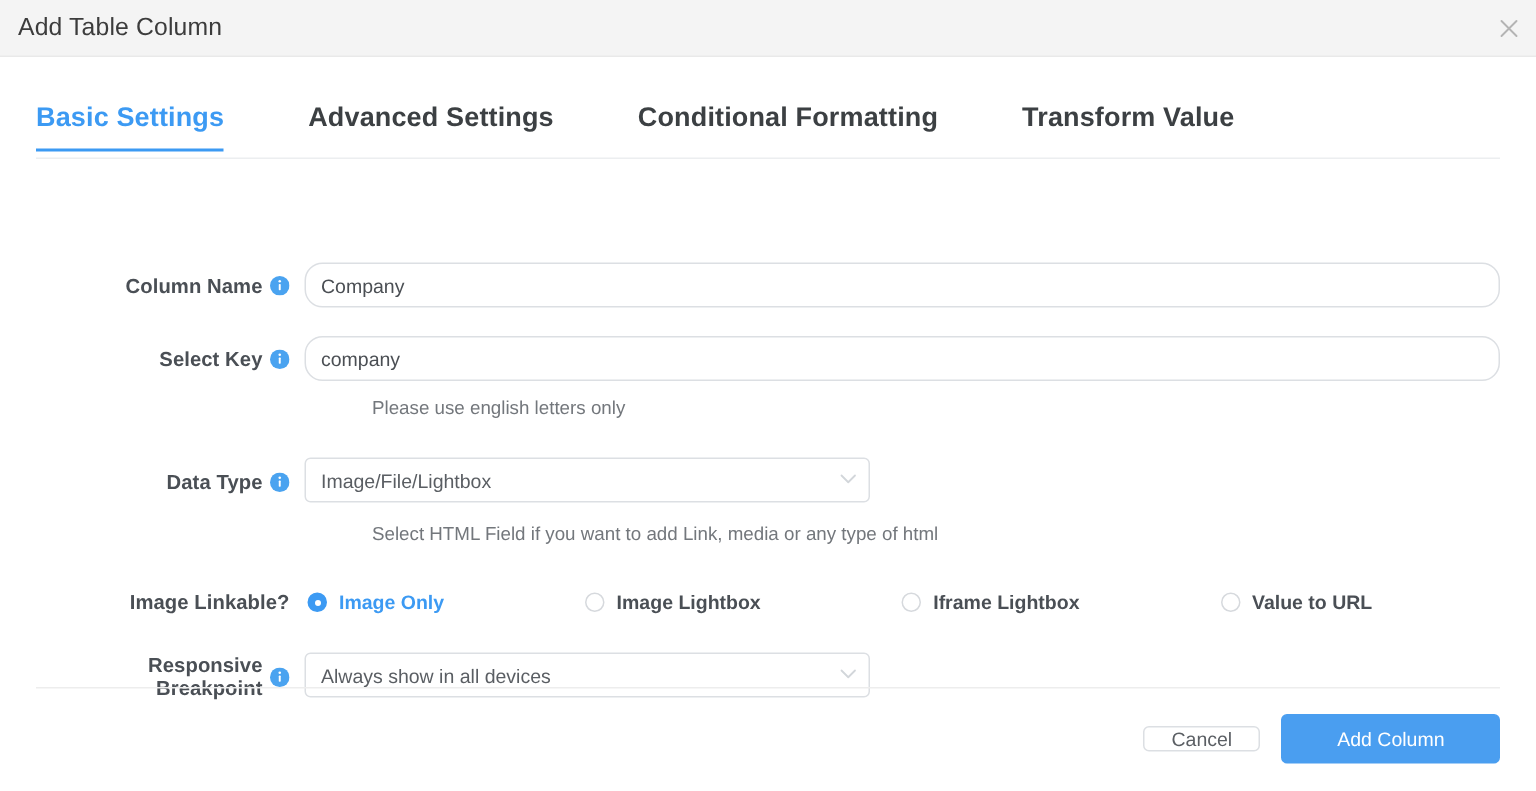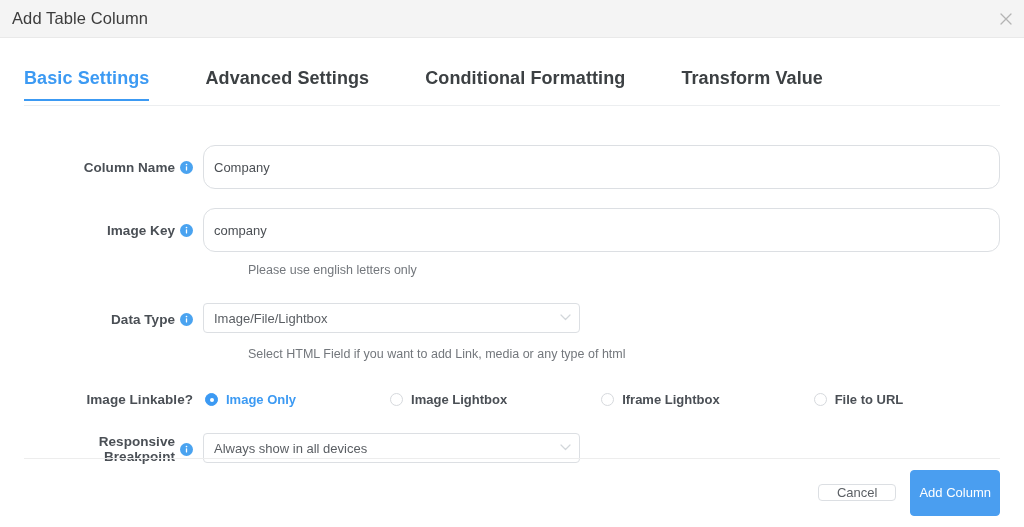--- a/index.html
+++ b/index.html
@@ -92,20 +92,21 @@
     bottom: 0;
     height: 2px;
     background: #3c9af3;
     z-index: 2;
   }
 
   
   .modal-body {
     padding: 17px 24px;
     box-sizing: border-box;
+    margin-top: 30px;
   }
   .form-row {
     display: flex;
     align-items: center;
   }
   .row-name   { margin-top: 22px; }
   .row-key    { margin-top: 19px; }
   .row-type   { margin-top: 26px; }
   .row-link   { margin-top: 31px; }
   .row-break  { margin-top: 26px; }
@@ -130,21 +131,21 @@
     align-items: center;
     justify-content: center;
     width: 13px;
     height: 13px;
     flex: 0 0 13px;
     cursor: pointer;
   }
   .info-icon svg { display: block; }
 
   .text-input {
-    height: 44px;
+    height: 30px;
     border: 1px solid #dcdfe3;
     border-radius: 12px;
     background: #ffffff;
     font-family: "Liberation Sans", sans-serif;
     font-size: 13px;
     color: #4b4f54;
     padding: 0 10px;
     box-sizing: border-box;
     outline: none;
   }
@@ -272,22 +273,22 @@
     justify-content: center;
   }
   .btn-cancel {
     height: 17px;
     padding: 0 18px;
     background: #ffffff;
     border: 1px solid #dcdfe3;
     color: #5b5f64;
   }
   .btn-primary {
-    height: 46px;
-    padding: 0 8px;
+    height: 33px;
+    padding: 0 36px;
     background: #4a9ef0;
     border: 1px solid #4a9ef0;
     color: #ffffff;
   }
 </style>
 </head>
 <body>
 
 <div class="modal">
 
@@ -326,21 +327,21 @@
             <rect x="5.85" y="5.3" width="1.3" height="4.2" rx="0.5" fill="#ffffff"></rect>
             <circle cx="6.5" cy="3.5" r="0.85" fill="#ffffff"></circle>
           </svg>
         </span>
       </div>
       <input class="text-input input-wide" type="text" value="Company" style="">
     </div>
 
     <div class="form-row row-key">
       <div class="field-label">
-        <span>Image Key</span>
+        <span>Select Key</span>
         <span class="info-icon">
           <svg width="13" height="13" viewBox="0 0 13 13">
             <circle cx="6.5" cy="6.5" r="6.5" fill="#4aa3f0"></circle>
             <rect x="5.85" y="5.3" width="1.3" height="4.2" rx="0.5" fill="#ffffff"></rect>
             <circle cx="6.5" cy="3.5" r="0.85" fill="#ffffff"></circle>
           </svg>
         </span>
       </div>
       <input class="text-input input-wide" type="text" value="company" style="">
     </div>
@@ -388,21 +389,21 @@
         <div class="radio-opt">
           <span class="radio-dot"></span>
           <span class="radio-label">Image Lightbox</span>
         </div>
         <div class="radio-opt">
           <span class="radio-dot"></span>
           <span class="radio-label">Iframe Lightbox</span>
         </div>
         <div class="radio-opt">
           <span class="radio-dot"></span>
-          <span class="radio-label">File to URL</span>
+          <span class="radio-label">Value to URL</span>
         </div>
       </div>
     </div>
 
     <div class="form-row row-break">
       <div class="field-label">
         <span>Responsive Breakpoint</span>
         <span class="info-icon">
           <svg width="13" height="13" viewBox="0 0 13 13">
             <circle cx="6.5" cy="6.5" r="6.5" fill="#4aa3f0"></circle>

